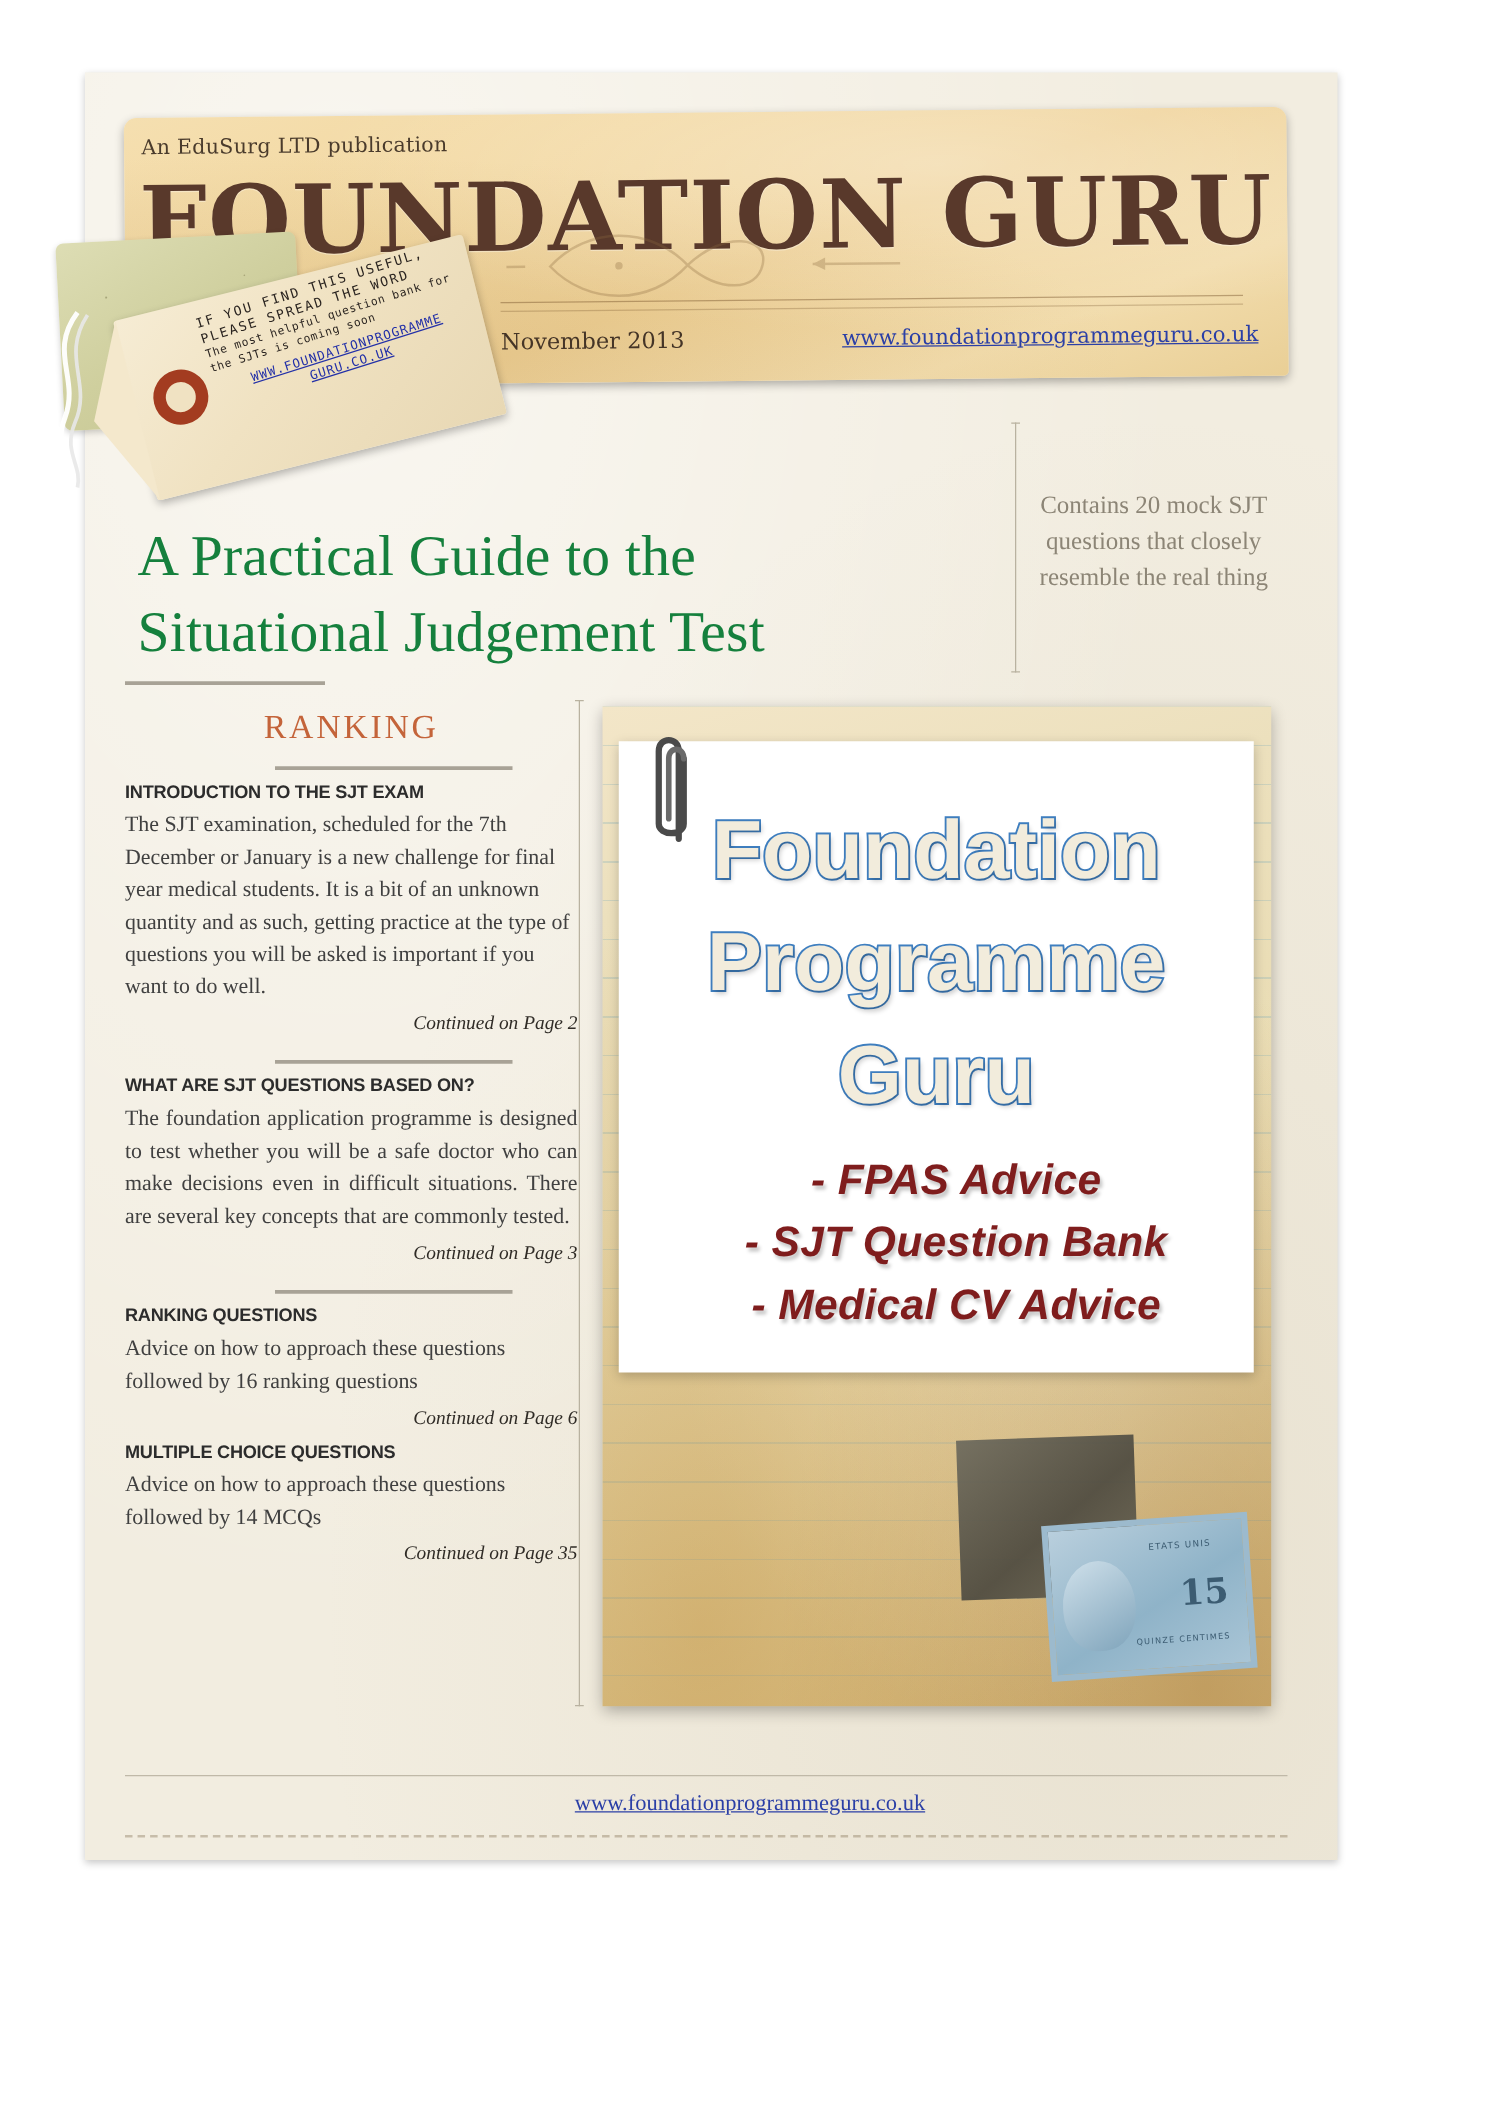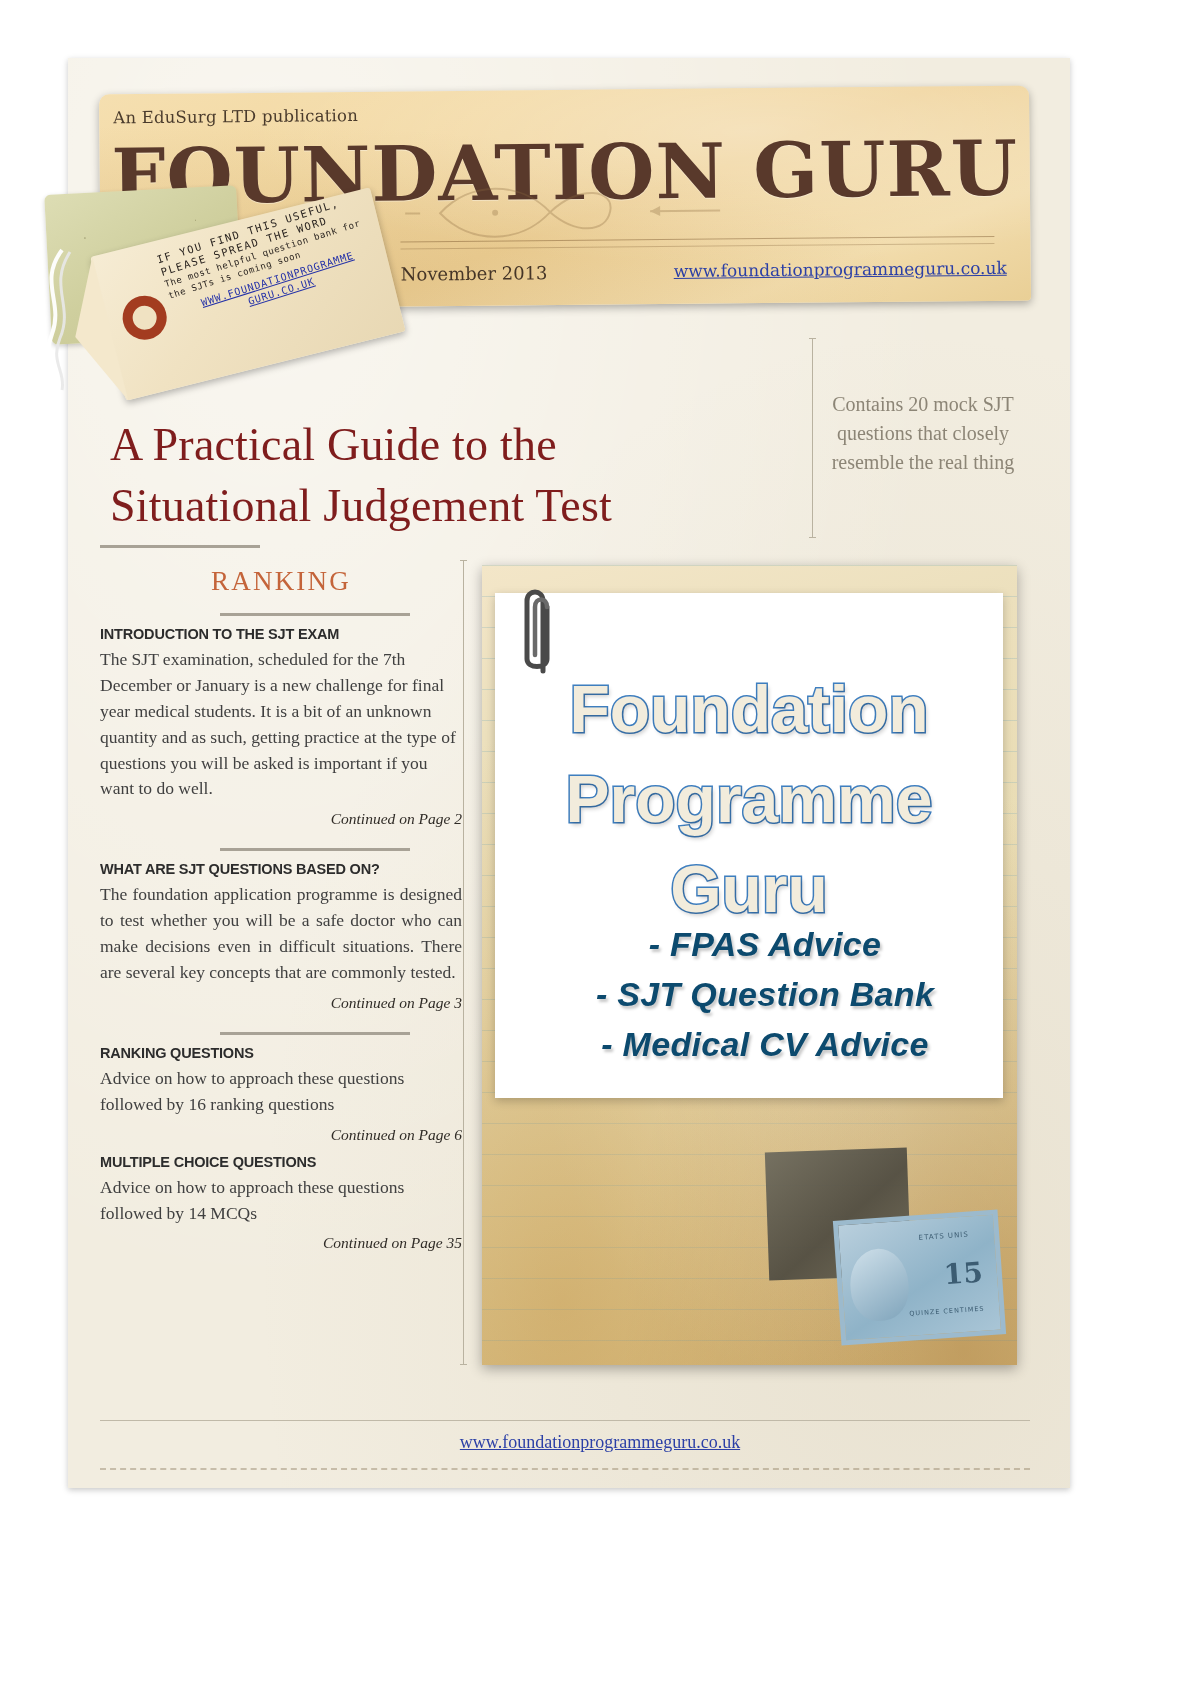--- a/index.html
+++ b/index.html
@@ -145,21 +145,21 @@
     margin-top:4px;font-size:10px;letter-spacing:.9px;
     color:#2330a8;text-decoration:underline;text-align:center;
     line-height:1.35;
   }
 
   
   .headline{
     position:absolute;left:110px;top:415px;width:640px;
     font-family:"Liberation Serif",serif;
     font-size:46px;line-height:1.32;
-    color:#7f1d1d;
+    color:#15803d;
     letter-spacing:.2px;
   }
 
   
   .kicker-rule{
     position:absolute;left:812px;top:338px;
     width:1px;height:200px;
     background:#b9b2a0;
   }
   .kicker-rule:before,.kicker-rule:after{
@@ -258,31 +258,30 @@
     z-index:5;
   }
   .cv-line{
     position:absolute;left:0;right:0;text-align:center;
     font-family:"Liberation Sans",sans-serif;
     font-weight:bold;
     color:#f2ecdc;
     -webkit-text-stroke:3px #3f7fc0;
     paint-order:stroke fill;
     text-shadow:2px 3px 4px rgba(0,0,0,.20);
-    margin-top:30px;
   }
   .cv1{top:48px;font-size:66px;}
   .cv2{top:138px;font-size:66px;}
   .cv3{top:228px;font-size:66px;}
   .cv-sub{
     position:absolute;left:0;right:0;text-align:center;
     font-family:"Liberation Sans",sans-serif;
     font-weight:bold;font-style:italic;
     font-size:34px;
-    color:#0c4a6e;
+    color:#7f1d1d;
     text-shadow:2px 3px 3px rgba(0,0,0,.22);
     letter-spacing:.3px;
     margin-left:32px;
   }
   .cs1{top:332px;} .cs2{top:382px;} .cs3{top:432px;text-align:center;}
 
   .stamp-dark{
     position:absolute;left:285px;top:585px;
     width:142px;height:128px;
     background:linear-gradient(140deg,#6d6a5d,#4d4a40 55%,#6b6757);

